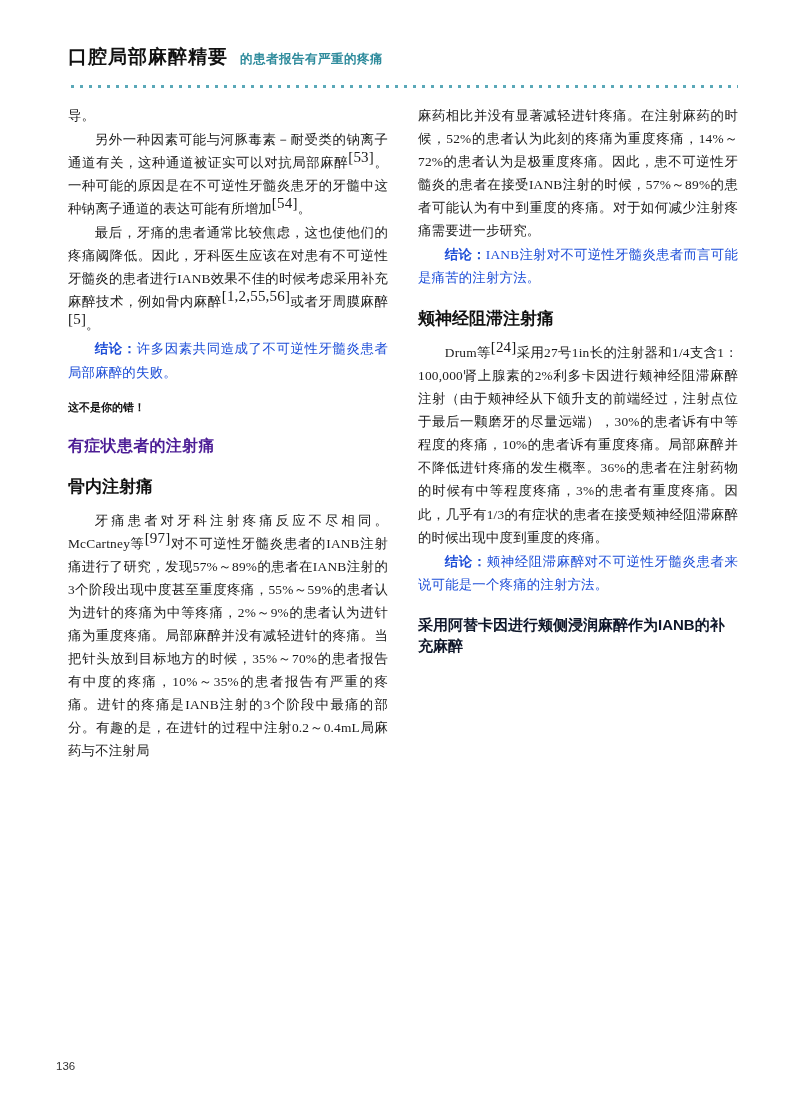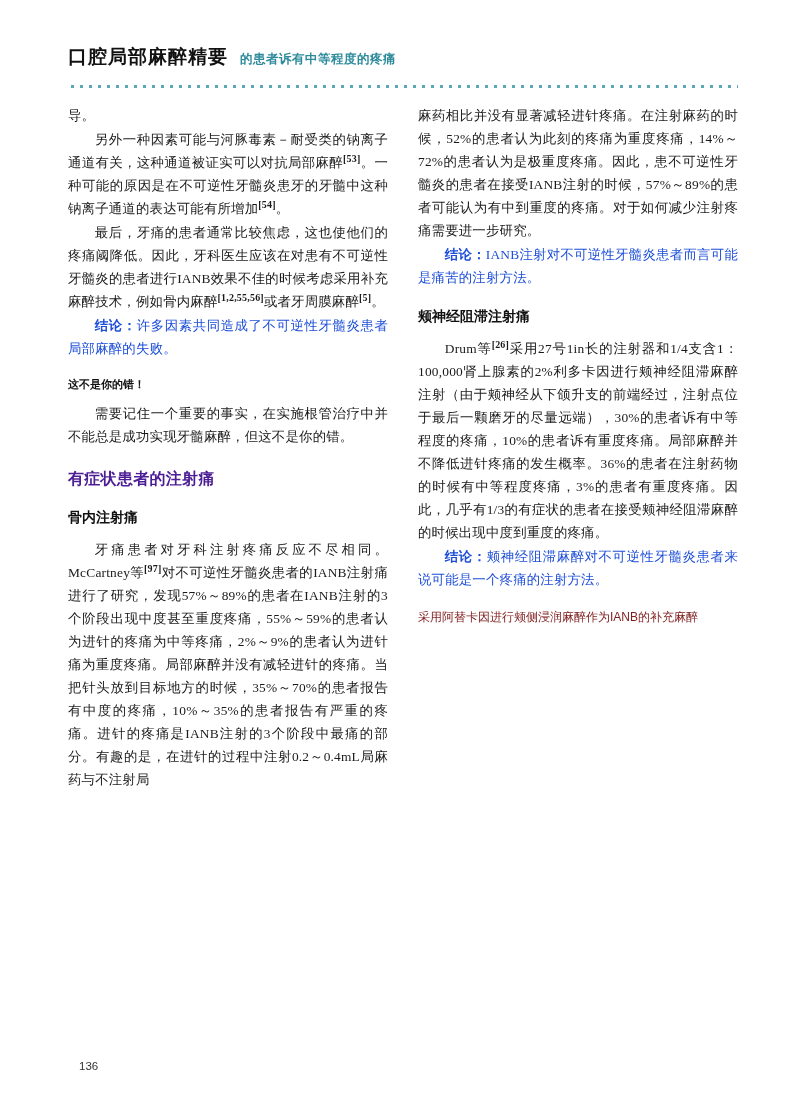--- a/index.html
+++ b/index.html
@@ -79,95 +79,93 @@
 
   .concl {
     color: #1d4ed8;
     text-indent: 2em;
   }
   .concl b {
     font-weight: bold;
   }
 
   sup {
-    font-size: 10px;
+    font-size: 15px;
     vertical-align: super;
     line-height: 0;
-    font-weight: bold;
   }
 
   h2.sec {
     font-family: "Liberation Sans", sans-serif;
     font-size: 16px;
     font-weight: bold;
     color: #4c1d95;
     margin: 20px 0 12px 0;
     line-height: 1.4;
     letter-spacing: 0.3px;
   }
   h3.sub {
     font-family: "Liberation Sans", sans-serif;
-    font-size: 14px;
+    font-size: 17px;
     font-weight: bold;
     color: #111;
     margin: 18px 0 10px 0;
     line-height: 1.4;
   }
   h3.sub-teal {
     font-family: "Liberation Sans", sans-serif;
-    font-size: 12px;
-    font-weight: normal;
-    color: #7f1d1d;
+    font-size: 15px;
+    font-weight: bold;
+    color: #0f172a;
     margin: 18px 0 10px 0;
     line-height: 1.45;
   }
   h3.bang {
     font-family: "Liberation Sans", sans-serif;
     font-size: 11px;
     font-weight: bold;
     color: #111;
     margin: 16px 0 10px 0;
   }
 
   .folio {
     position: absolute;
-    left: 79px;
+    left: 56px;
     bottom: 26px;
     font-family: "Liberation Sans", sans-serif;
     font-size: 11.5px;
     color: #333;
   }
 </style>
 </head>
 <body>
 
 <div class="page">
 
   <div class="header">
     <div class="header-title">口腔局部麻醉精要</div>
-    <div class="header-sub">的患者诉有中等程度的疼痛</div>
+    <div class="header-sub">的患者报告有严重的疼痛</div>
   </div>
   <div class="dotrule"></div>
 
   <div class="columns">
     <div class="col" id="col-left">
         <p class="noindent">导。</p>
         <p class="indent">另外一种因素可能与河豚毒素－耐受类的钠离子通道有关，这种通道被证实可以对抗局部麻醉<sup>[53]</sup>。一种可能的原因是在不可逆性牙髓炎患牙的牙髓中这种钠离子通道的表达可能有所增加<sup>[54]</sup>。</p>
         <p class="indent">最后，牙痛的患者通常比较焦虑，这也使他们的疼痛阈降低。因此，牙科医生应该在对患有不可逆性牙髓炎的患者进行IANB效果不佳的时候考虑采用补充麻醉技术，例如骨内麻醉<sup>[1,2,55,56]</sup>或者牙周膜麻醉<sup>[5]</sup>。</p>
         <p class="concl"><b>结论：</b>许多因素共同造成了不可逆性牙髓炎患者局部麻醉的失败。</p>
         <h3 class="bang">这不是你的错！</h3>
-        <p class="indent">需要记住一个重要的事实，在实施根管治疗中并不能总是成功实现牙髓麻醉，但这不是你的错。</p>
         <h2 class="sec">有症状患者的注射痛</h2>
         <h3 class="sub">骨内注射痛</h3>
         <p class="indent">牙痛患者对牙科注射疼痛反应不尽相同。McCartney等<sup>[97]</sup>对不可逆性牙髓炎患者的IANB注射痛进行了研究，发现57%～89%的患者在IANB注射的3个阶段出现中度甚至重度疼痛，55%～59%的患者认为进针的疼痛为中等疼痛，2%～9%的患者认为进针痛为重度疼痛。局部麻醉并没有减轻进针的疼痛。当把针头放到目标地方的时候，35%～70%的患者报告有中度的疼痛，10%～35%的患者报告有严重的疼痛。进针的疼痛是IANB注射的3个阶段中最痛的部分。有趣的是，在进针的过程中注射0.2～0.4mL局麻药与不注射局</p>
       </div>
     <div class="col" id="col-right">
         <p class="noindent">麻药相比并没有显著减轻进针疼痛。在注射麻药的时候，52%的患者认为此刻的疼痛为重度疼痛，14%～72%的患者认为是极重度疼痛。因此，患不可逆性牙髓炎的患者在接受IANB注射的时候，57%～89%的患者可能认为有中到重度的疼痛。对于如何减少注射疼痛需要进一步研究。</p>
         <p class="concl"><b>结论：</b>IANB注射对不可逆性牙髓炎患者而言可能是痛苦的注射方法。</p>
         <h3 class="sub">颊神经阻滞注射痛</h3>
-        <p class="indent">Drum等<sup>[26]</sup>采用27号1in长的注射器和1/4支含1：100,000肾上腺素的2%利多卡因进行颊神经阻滞麻醉注射（由于颊神经从下颌升支的前端经过，注射点位于最后一颗磨牙的尽量远端），30%的患者诉有中等程度的疼痛，10%的患者诉有重度疼痛。局部麻醉并不降低进针疼痛的发生概率。36%的患者在注射药物的时候有中等程度疼痛，3%的患者有重度疼痛。因此，几乎有1/3的有症状的患者在接受颊神经阻滞麻醉的时候出现中度到重度的疼痛。</p>
+        <p class="indent">Drum等<sup>[24]</sup>采用27号1in长的注射器和1/4支含1：100,000肾上腺素的2%利多卡因进行颊神经阻滞麻醉注射（由于颊神经从下颌升支的前端经过，注射点位于最后一颗磨牙的尽量远端），30%的患者诉有中等程度的疼痛，10%的患者诉有重度疼痛。局部麻醉并不降低进针疼痛的发生概率。36%的患者在注射药物的时候有中等程度疼痛，3%的患者有重度疼痛。因此，几乎有1/3的有症状的患者在接受颊神经阻滞麻醉的时候出现中度到重度的疼痛。</p>
         <p class="concl"><b>结论：</b>颊神经阻滞麻醉对不可逆性牙髓炎患者来说可能是一个疼痛的注射方法。</p>
         <h3 class="sub-teal">采用阿替卡因进行颊侧浸润麻醉作为IANB的补充麻醉</h3>
       </div>
   </div>
 
   <div class="folio">136</div>
 </div>
 
 </body></html>

